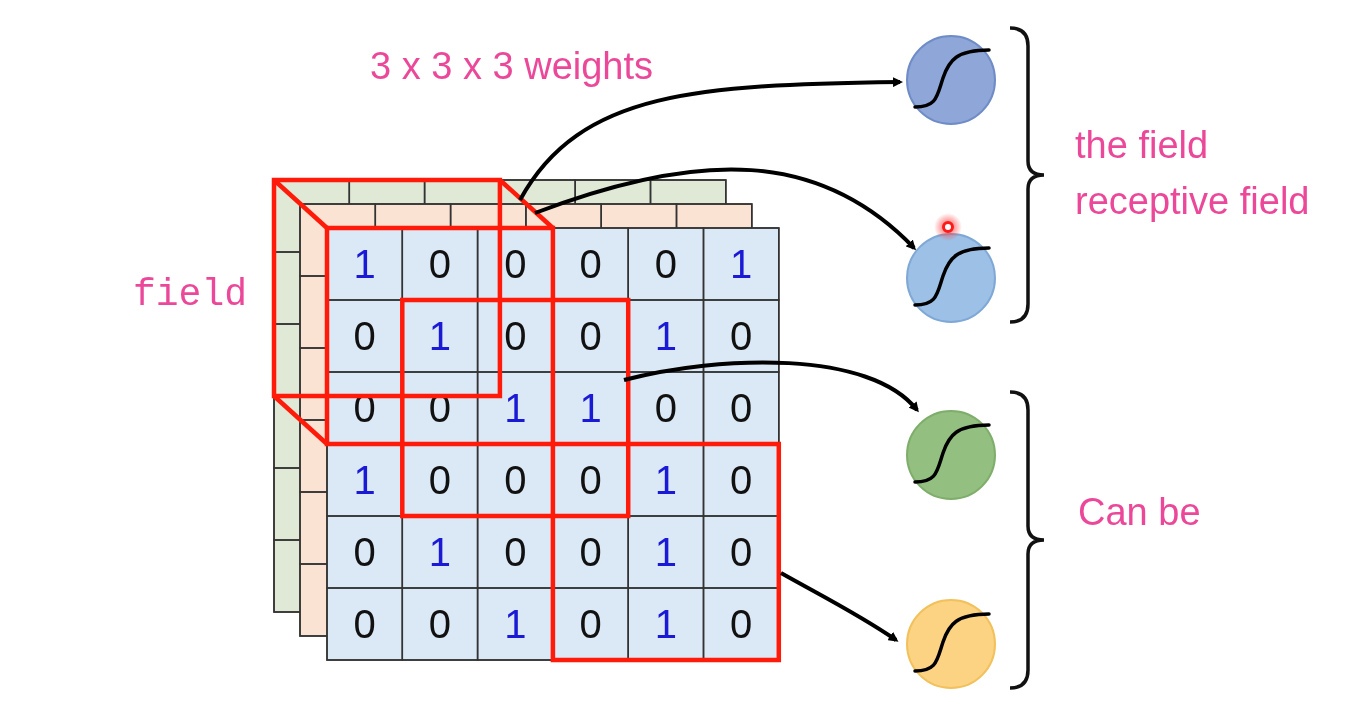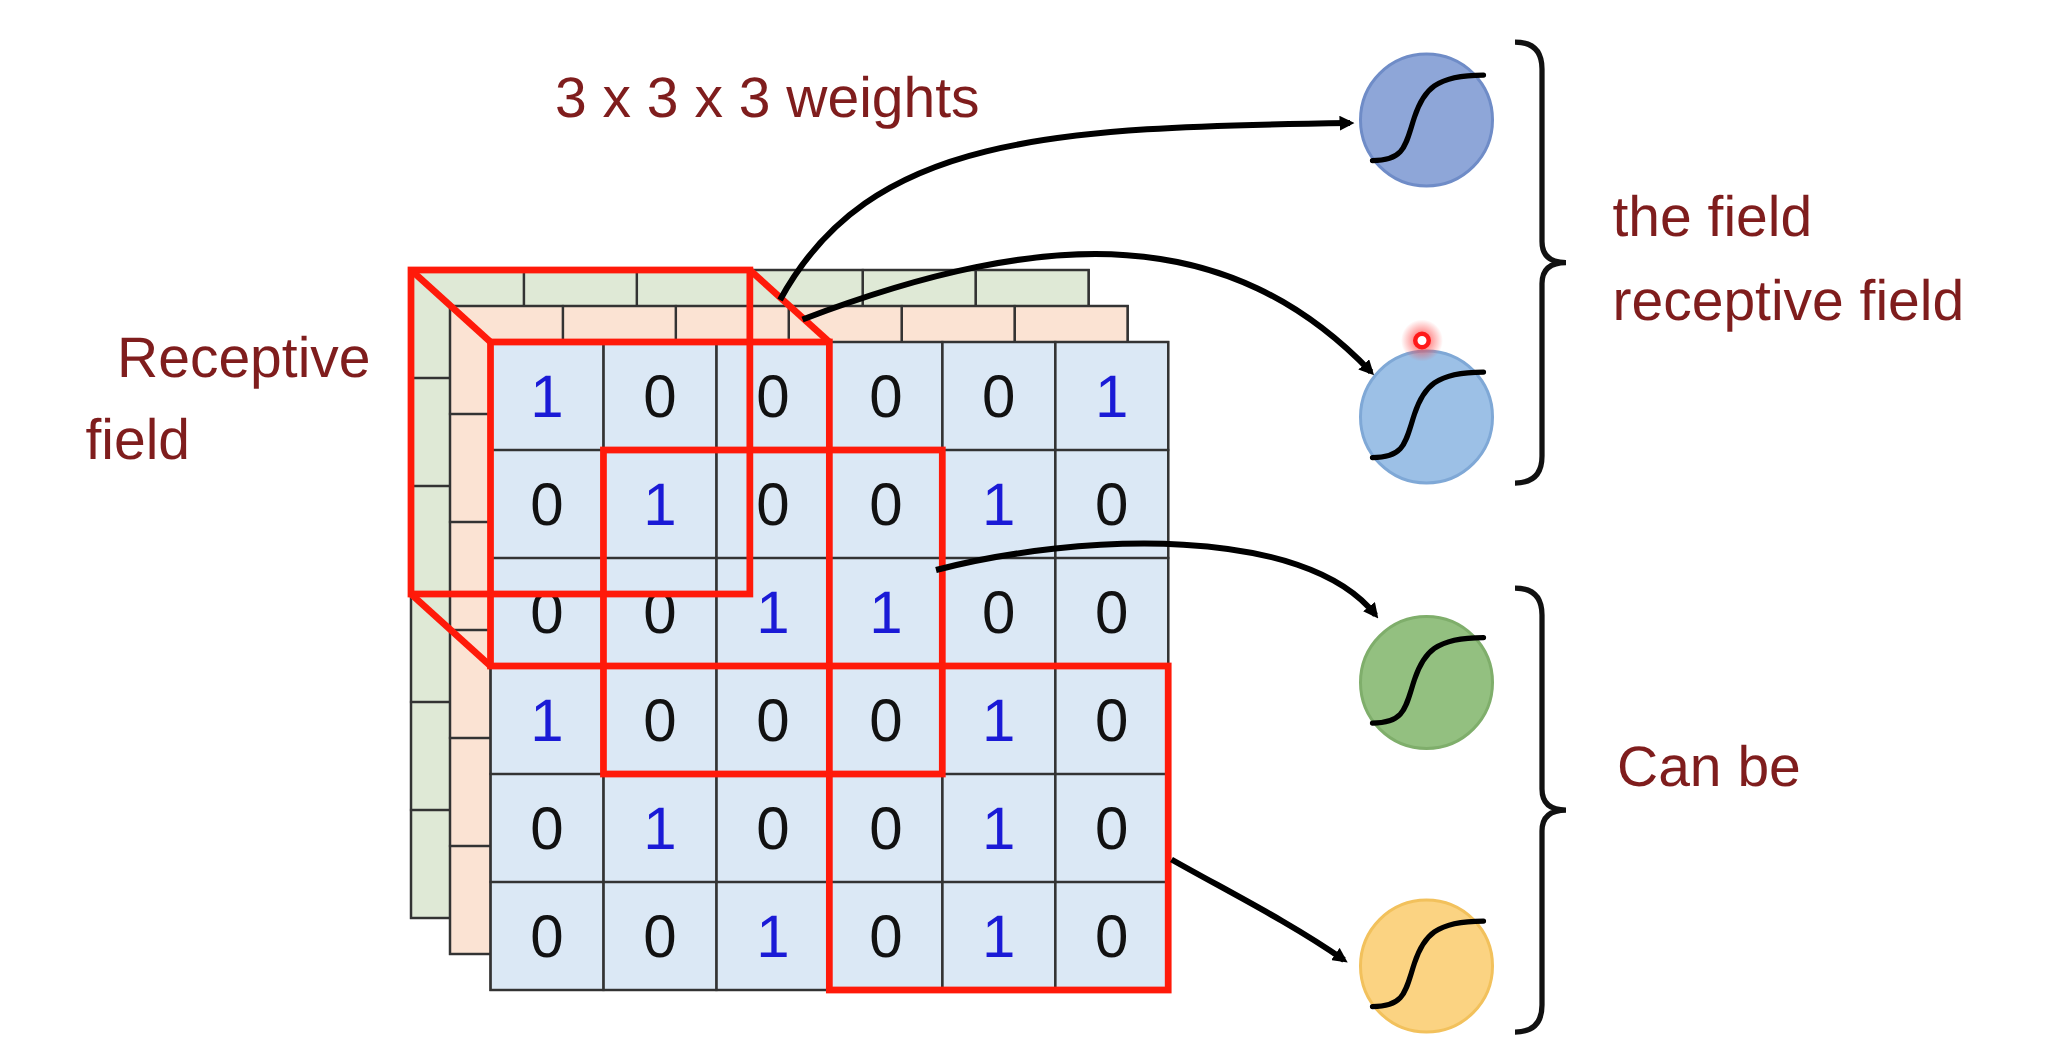--- a/index.html
+++ b/index.html
@@ -1,19 +1,19 @@
 <!DOCTYPE html>
 <html><head>
 <meta charset="utf-8">
 <style>
   html, body { margin:0; padding:0; background:#ffffff; }
   body { width:1364px; height:705px; overflow:hidden; position:relative;
          font-family:"Liberation Sans", "DejaVu Sans", sans-serif; }
   #stage { position:absolute; left:0; top:0; width:1364px; height:705px; }
-  .label { position:absolute; color:#7f1d1d; font-size:38px; line-height:1.4; white-space:nowrap; }
+  .label { position:absolute; color:#ec4899; font-size:38px; line-height:1.4; white-space:nowrap; }
 </style>
 </head>
 <body>
 
 <div id="stage">
   <svg id="svg" width="1364" height="705" viewBox="0 0 1364 705">
     <defs>
       <marker id="arrowhead" markerWidth="10" markerHeight="10" refX="7" refY="5" orient="auto" markerUnits="userSpaceOnUse">
         <path d="M0,0 L10,5 L0,10 z" fill="#000"></path>
       </marker>
@@ -436,18 +436,17 @@
           <circle cx="948" cy="227" r="4.5" fill="#fff" stroke="#ff1a1a" stroke-width="3"></circle>
         </g>
       </g>
     <g id="braces-layer">
         <path d="M 1010 28 Q 1028 28, 1028 46 L 1028 161 Q 1028 175, 1044 175 Q 1028 175, 1028 189 L 1028 304 Q 1028 322, 1010 322" fill="none" stroke="#111" stroke-width="3.5"></path>
         <path d="M 1010 392 Q 1028 392, 1028 410 L 1028 526 Q 1028 540, 1044 540 Q 1028 540, 1028 554 L 1028 670 Q 1028 688, 1010 688" fill="none" stroke="#111" stroke-width="3.5"></path>
       </g>
   </svg>
 
   <div class="label" style="left:370px; top:40px;">3 x 3 x 3 weights</div>
-  <div class="label" style="left:57px; top:213px; width:190px; text-align:right;">Receptive</div>
-  <div class="label" style="left:57px; top:268px; width:190px; text-align:left;">field</div>
+  <div class="label" style="left:57px; top:268px; width:190px; text-align:right;font-family:Liberation Mono, monospace;">field</div>
   <div class="label" style="left:1075px; top:119px;">the field</div>
   <div class="label" style="left:1075px; top:175px;">receptive field</div>
   <div class="label" style="left:1078px; top:486px;">Can be</div>
 </div>
 
 </body></html>

